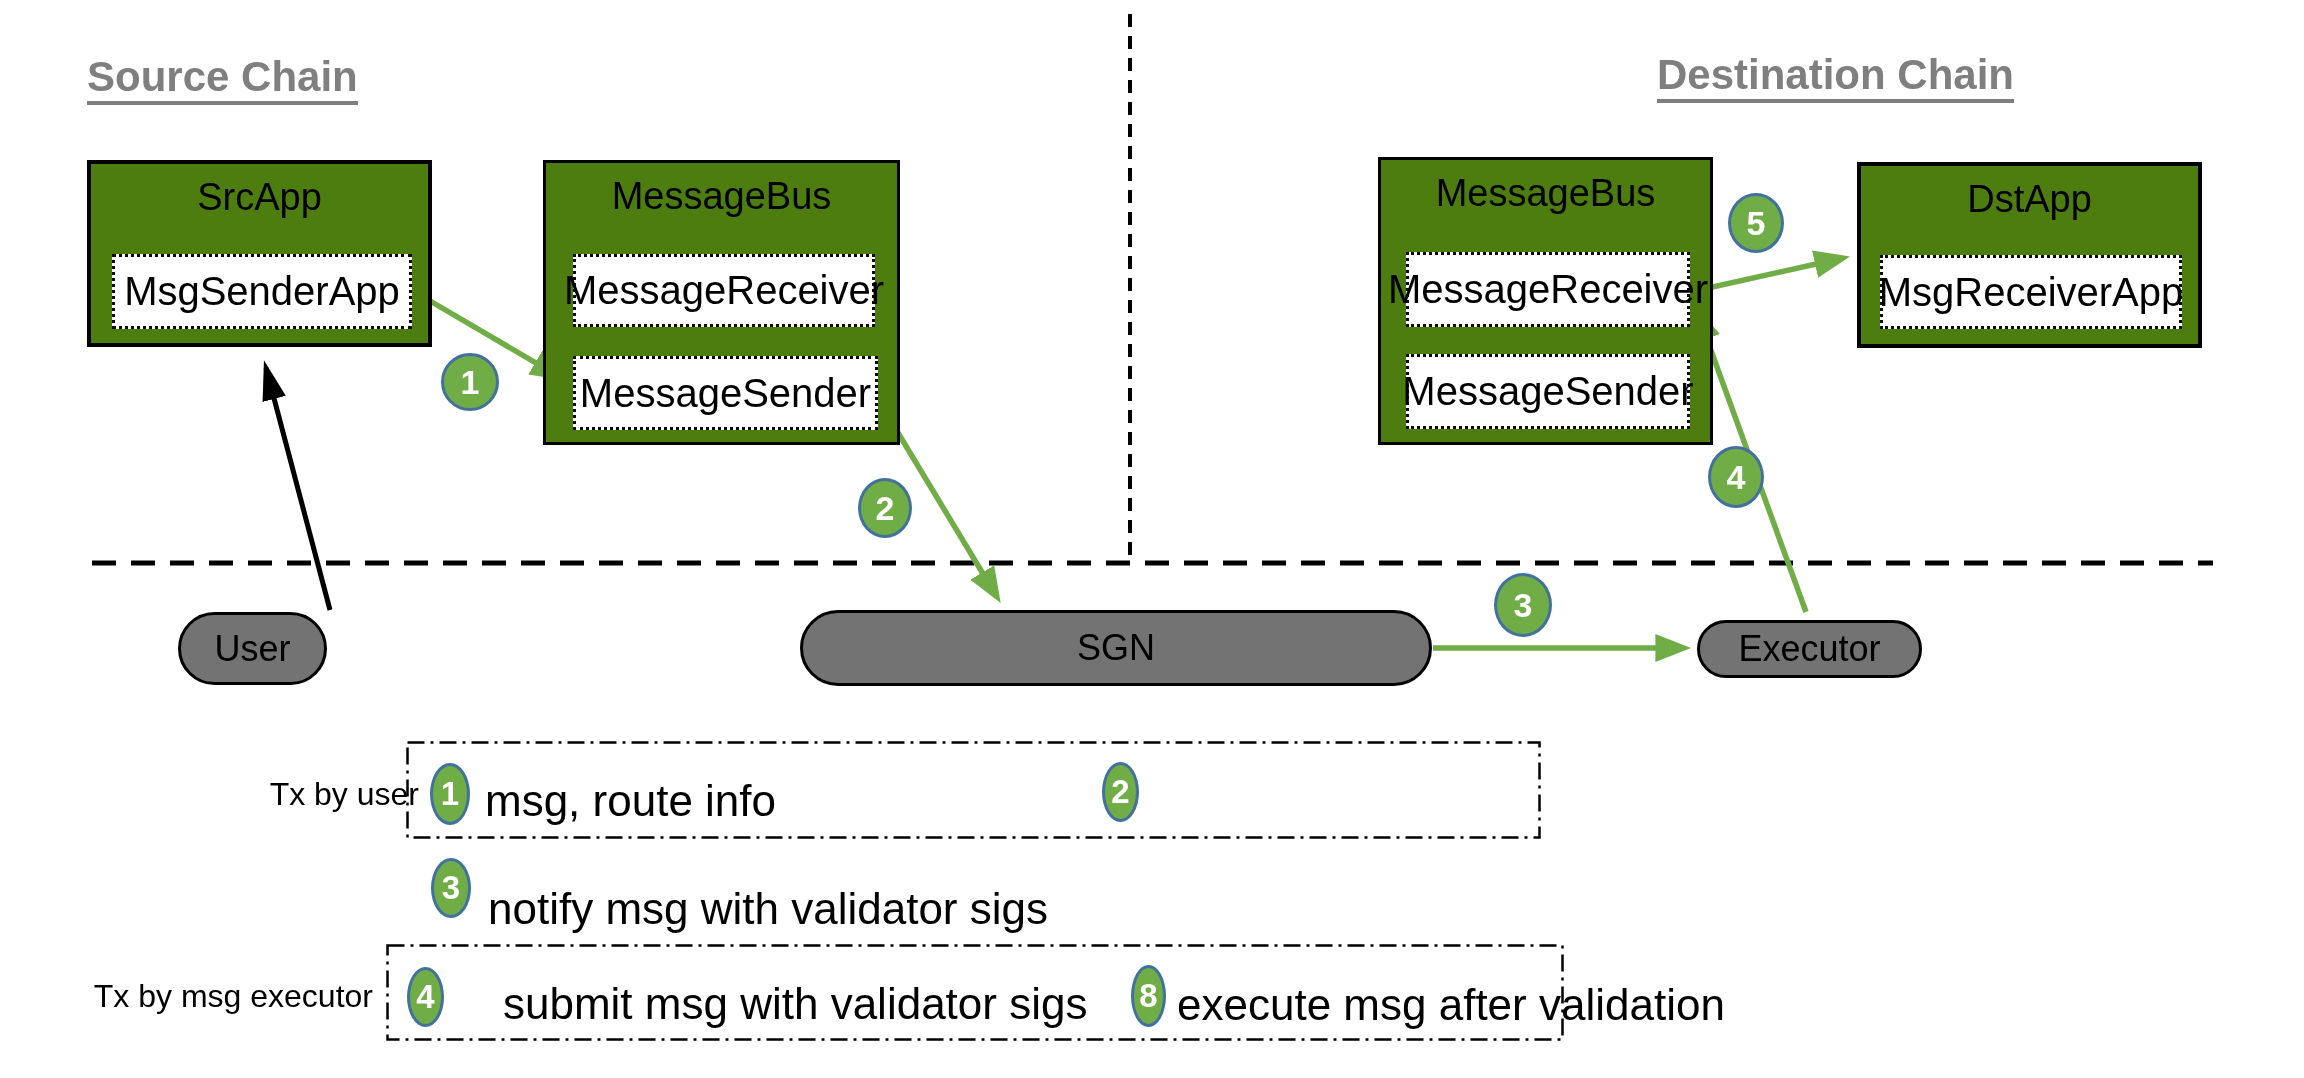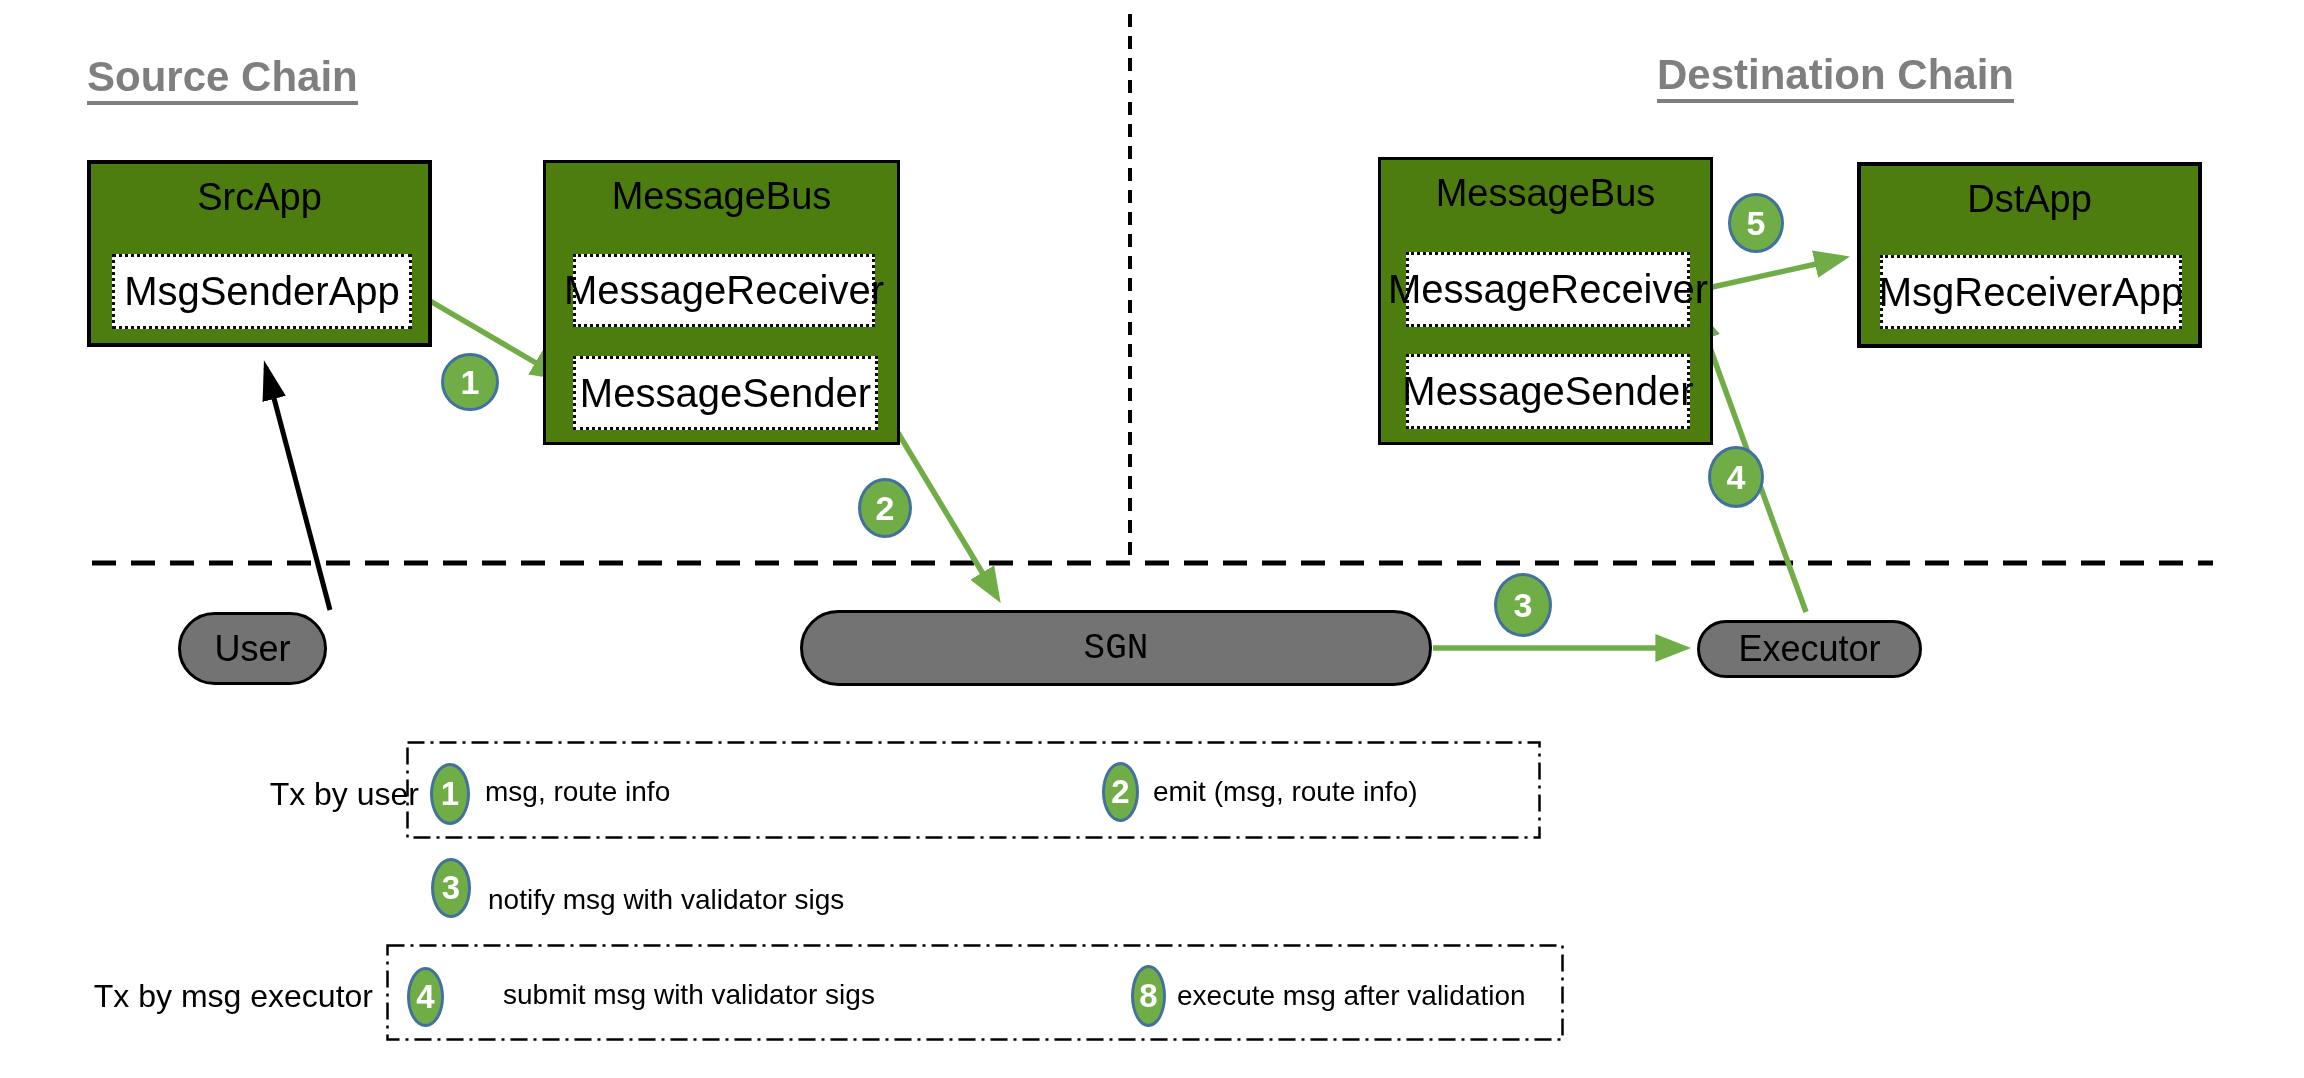--- a/index.html
+++ b/index.html
@@ -33,21 +33,21 @@
     position:absolute;border:3px solid #000;border-radius:60px;background:#737373;box-sizing:border-box;
     display:flex;align-items:center;justify-content:center;font-size:36px;white-space:nowrap;
   }
   .badge{
     position:absolute;background:var(--green);border:3px solid var(--badge-border);
     border-radius:50%;box-sizing:border-box;color:#fff;font-weight:700;
     display:flex;align-items:center;justify-content:center;
   }
   .badge.d{font-size:34px;}
   .badge.l{font-size:33px;}
-  .ltext{position:absolute;font-size:28px;line-height:1.15;white-space:nowrap;}
+  .ltext{position:absolute;font-size:44px;line-height:1.15;white-space:nowrap;}
   .llabel{position:absolute;font-size:32px;line-height:1.15;white-space:nowrap;text-align:right;}
 </style>
 </head>
 <body>
 
 <div class="canvas">
 
   <svg class="layer" viewBox="0 0 2304 1078">
     <defs>
       <marker id="ah-green" viewBox="0 0 10 10" refX="8" refY="5" markerWidth="6.5" markerHeight="6.5" orient="auto">
@@ -92,37 +92,36 @@
     <div class="dotted" style="left:25px;top:92px;width:284px;height:75px;">MessageReceiver</div>
     <div class="dotted" style="left:25px;top:194px;width:284px;height:75px;">MessageSender</div>
   </div>
 
   <div class="box thick" style="left:1857px;top:162px;width:345px;height:186px;">
     <div class="box-title">DstApp</div>
     <div class="dotted" style="left:19px;top:89px;width:302px;height:74px;">MsgReceiverApp</div>
   </div>
 
   <div class="pill" style="left:178px;top:612px;width:149px;height:73px;">User</div>
-  <div class="pill" style="left:800px;top:610px;width:632px;height:76px;font-family:Liberation Mono, monospace;">SGN</div>
+  <div class="pill" style="left:800px;top:610px;width:632px;height:76px;">SGN</div>
   <div class="pill" style="left:1697px;top:612px;width:225px;height:58px;margin-top:8px;">Executor</div>
 
   <div class="badge d" style="left:441px;top:353px;width:58px;height:58px;">1</div>
   <div class="badge d" style="left:858px;top:478px;width:54px;height:60px;">2</div>
   <div class="badge d" style="left:1494px;top:573px;width:58px;height:64px;">3</div>
   <div class="badge d" style="left:1708px;top:446px;width:56px;height:62px;">4</div>
   <div class="badge d" style="left:1728px;top:193px;width:56px;height:60px;">5</div>
 
   <div class="llabel" style="right:1885px;top:776px;text-align:right;">Tx by user</div>
   <div class="llabel" style="right:1931px;top:978px;">Tx by msg executor</div>
 
   <div class="badge l" style="left:430px;top:763px;width:40px;height:62px;">1</div>
   <div class="ltext" style="left:485px;top:776px;">msg, route info</div>
 
   <div class="badge l" style="left:1102px;top:762px;width:37px;height:60px;">2</div>
-  <div class="ltext" style="left:1153px;top:776px;">emit (msg, route info)</div>
 
   <div class="badge l" style="left:431px;top:858px;width:40px;height:60px;">3</div>
   <div class="ltext" style="left:488px;top:872px;margin-top:12px;">notify msg with validator sigs</div>
 
   <div class="badge l" style="left:407px;top:967px;width:37px;height:60px;">4</div>
   <div class="ltext" style="left:457px;top:979px;margin-left:46px;">submit msg with validator sigs</div>
 
   <div class="badge l" style="left:1131px;top:965px;width:35px;height:62px;">8</div>
   <div class="ltext" style="left:1177px;top:980px;">execute msg after validation</div>
 

